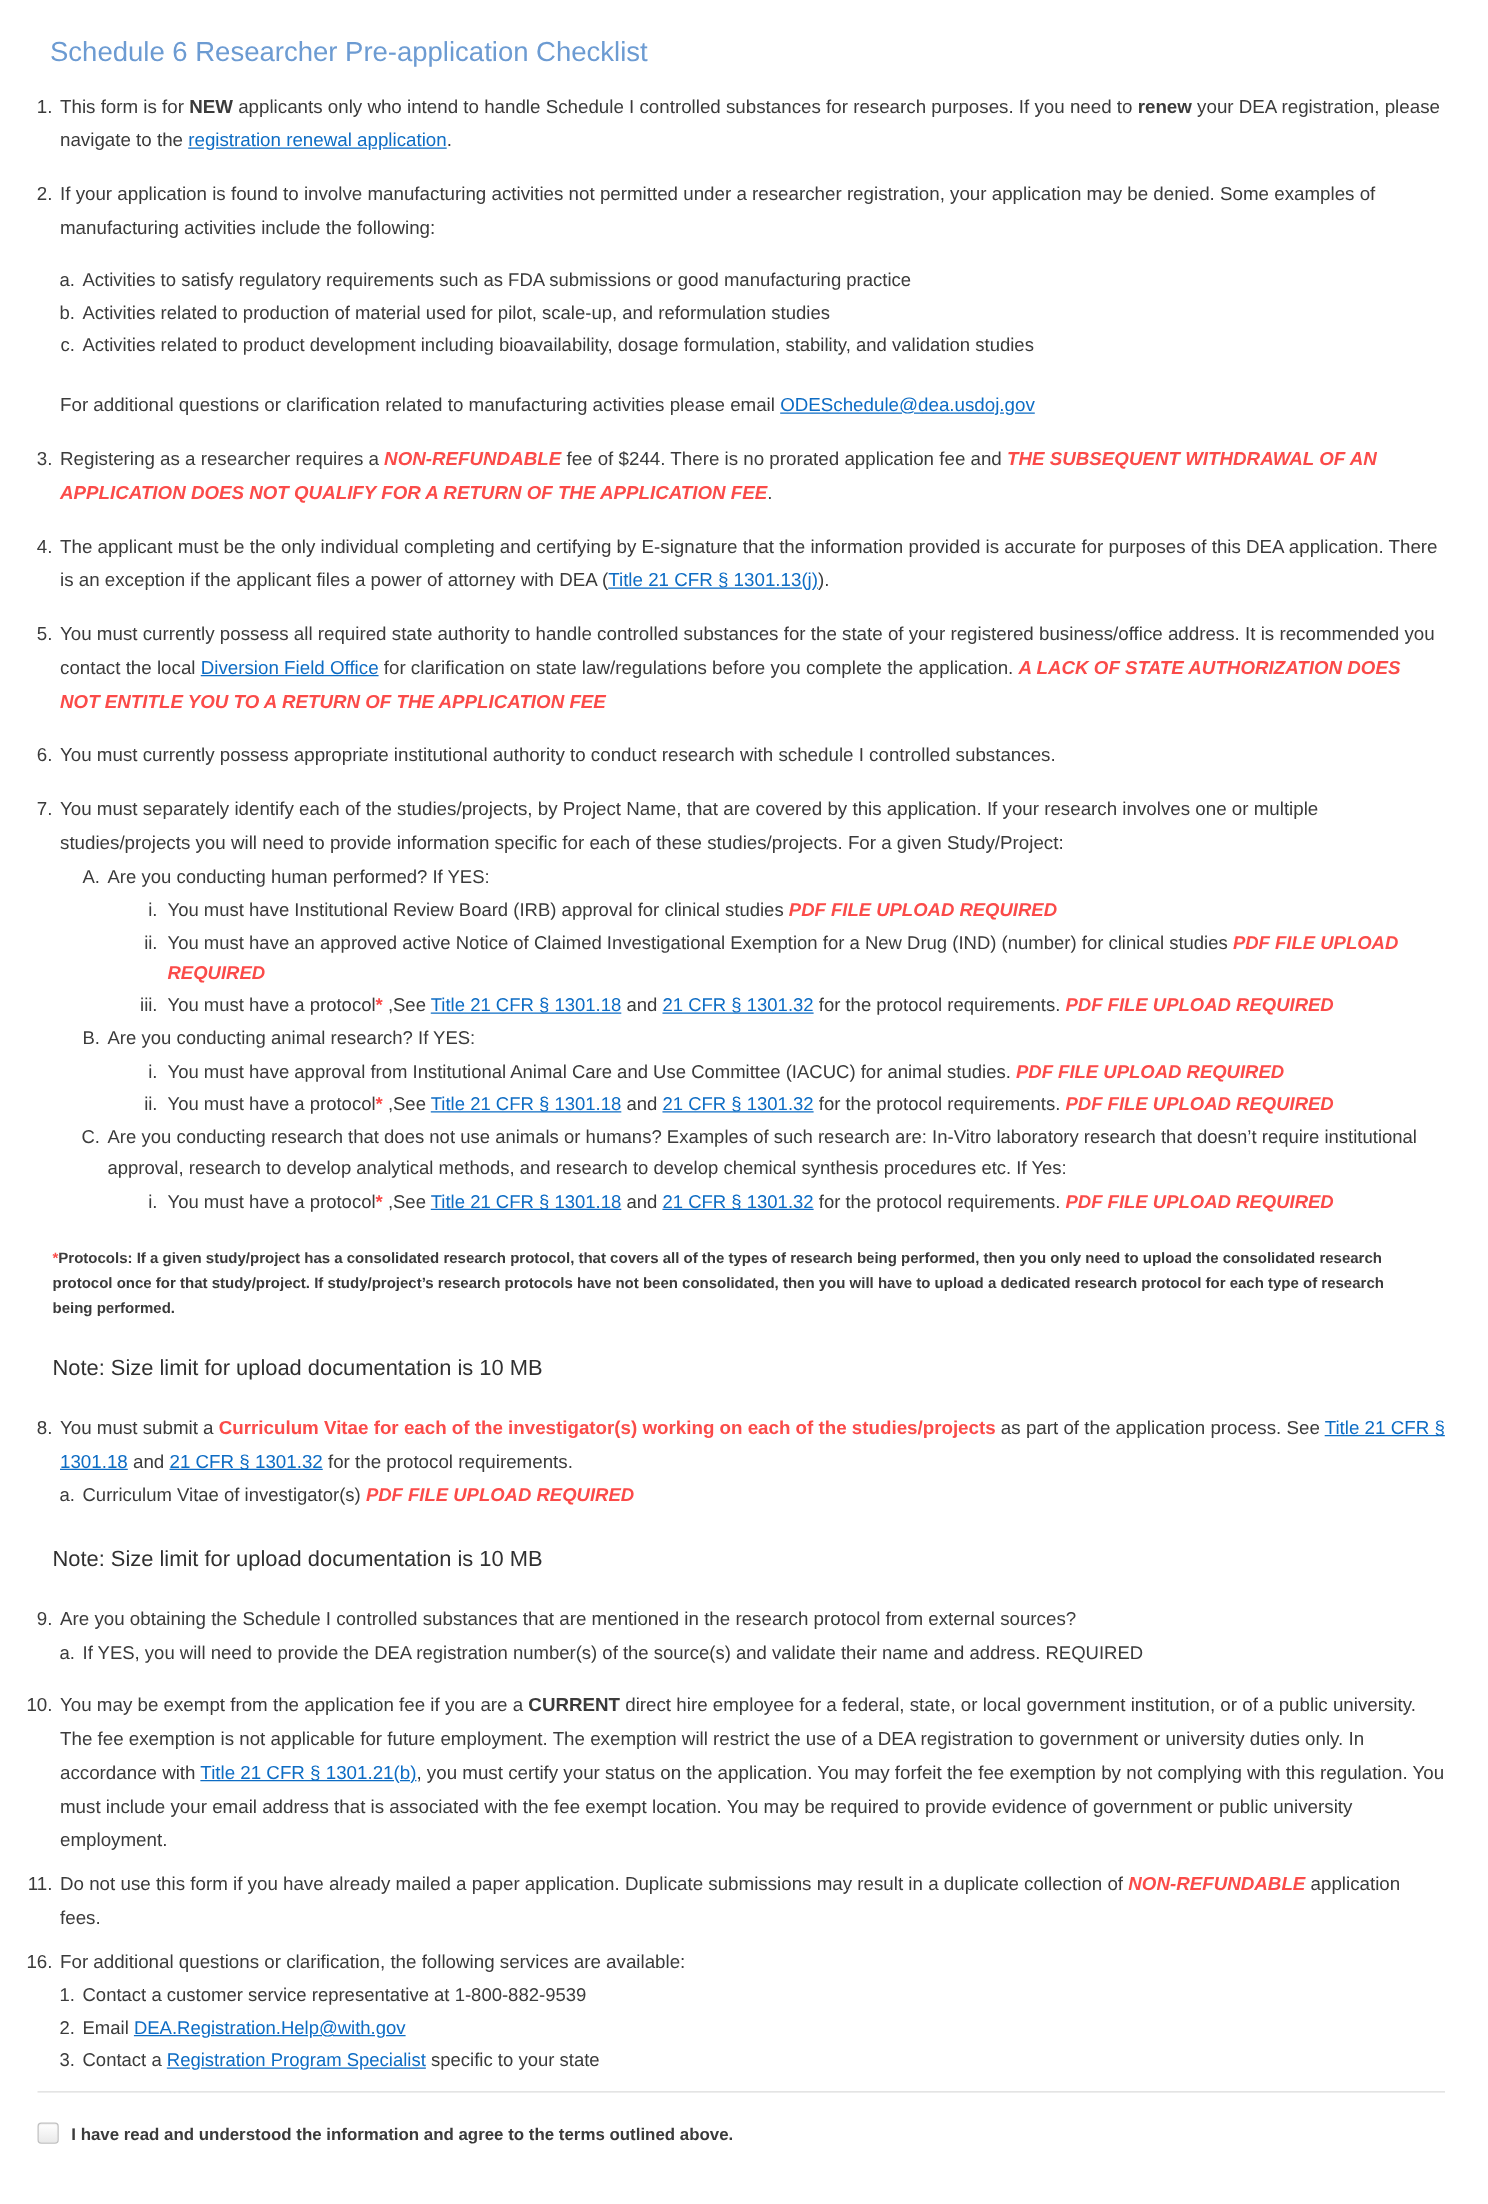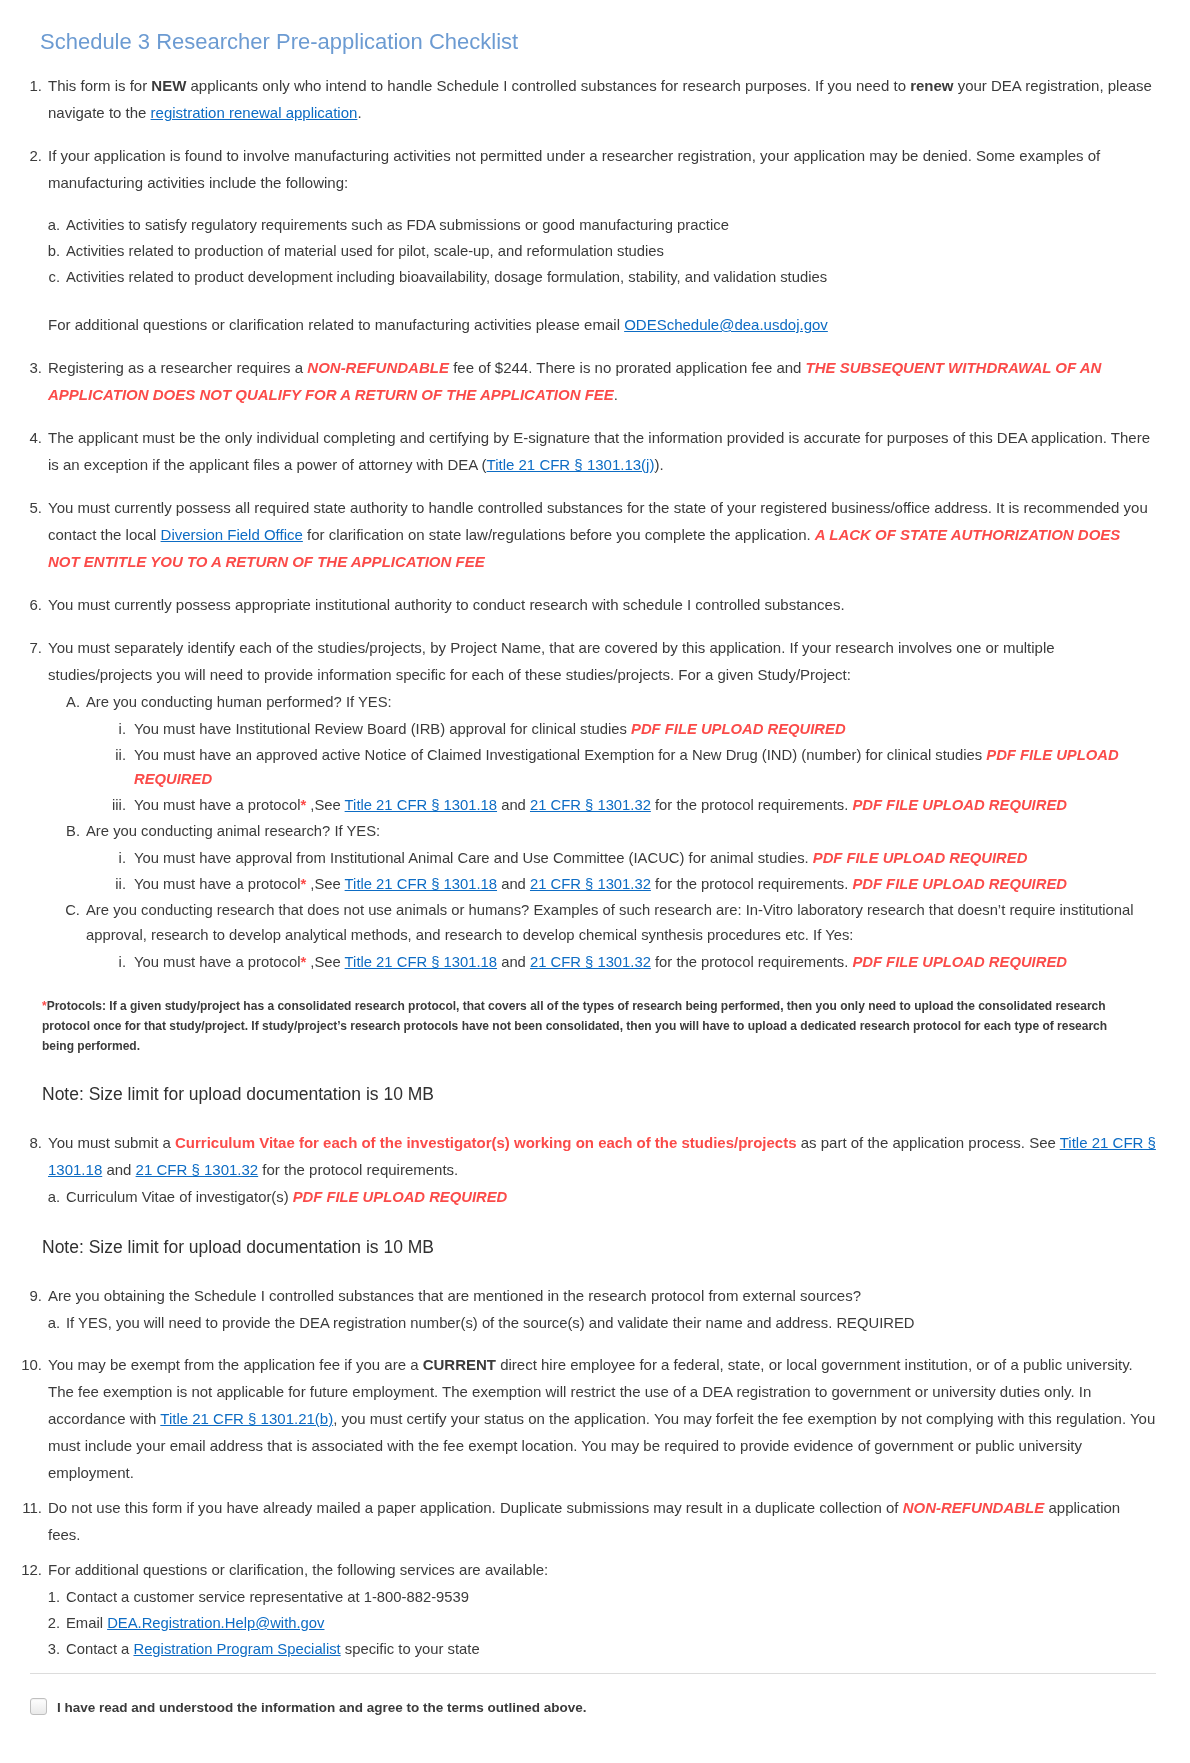--- a/index.html
+++ b/index.html
@@ -56,21 +56,21 @@
     background:linear-gradient(#ffffff,#e9e9e9);
     box-shadow:inset 0 1px 1px rgba(0,0,0,0.05);
     cursor:pointer;
   }
   .agree label{font-size:13.5px;font-weight:700;margin-left:10px;color:var(--text,#3b3b3b);}
 </style>
 </head>
 <body>
 
 <div class="main">
-  <h1>Schedule 3 Researcher Pre-application Checklist</h1>
+  <h1>Schedule 6 Researcher Pre-application Checklist</h1>
   <div>
       <div class="blk l0 first">
         <span class="marker">1.</span>
         <div class="btxt"><span class="seg-t">This form is for </span><span class="seg-b">NEW</span><span class="seg-t"> applicants only who intend to handle Schedule I controlled substances for research purposes. If you need to </span><span class="seg-b">renew</span><span class="seg-t"> your DEA registration, please navigate to the </span><a class="seg-l" href="#">registration renewal application</a><span class="seg-t">.</span></div>
       </div>
       <div class="blk l0">
         <span class="marker">2.</span>
         <div class="btxt"><span class="seg-t">If your application is found to involve manufacturing activities not permitted under a researcher registration, your application may be denied. Some examples of manufacturing activities include the following:</span></div>
       </div>
       <div class="blk l1 gap-md">
@@ -171,21 +171,21 @@
       </div>
       <div class="blk l0">
         <span class="marker">10.</span>
         <div class="btxt"><span class="seg-t">You may be exempt from the application fee if you are a </span><span class="seg-b">CURRENT</span><span class="seg-t"> direct hire employee for a federal, state, or local government institution, or of a public university. The fee exemption is not applicable for future employment. The exemption will restrict the use of a DEA registration to government or university duties only. In accordance with </span><a class="seg-l" href="#">Title 21 CFR § 1301.21(b)</a><span class="seg-t">, you must certify your status on the application. You may forfeit the fee exemption by not complying with this regulation. You must include your email address that is associated with the fee exempt location. You may be required to provide evidence of government or public university employment.</span></div>
       </div>
       <div class="blk l0 gap-sm">
         <span class="marker">11.</span>
         <div class="btxt"><span class="seg-t">Do not use this form if you have already mailed a paper application. Duplicate submissions may result in a duplicate collection of </span><span class="seg-ri">NON-REFUNDABLE</span><span class="seg-t"> application fees.</span></div>
       </div>
       <div class="blk l0 gap-sm">
-        <span class="marker">12.</span>
+        <span class="marker">16.</span>
         <div class="btxt"><span class="seg-t">For additional questions or clarification, the following services are available:</span></div>
       </div>
       <div class="blk l1">
         <span class="marker">1.</span>
         <div class="btxt"><span class="seg-t">Contact a customer service representative at 1-800-882-9539</span></div>
       </div>
       <div class="blk l1">
         <span class="marker">2.</span>
         <div class="btxt"><span class="seg-t">Email </span><a class="seg-l" href="#">DEA.Registration.Help@with.gov</a></div>
       </div>

